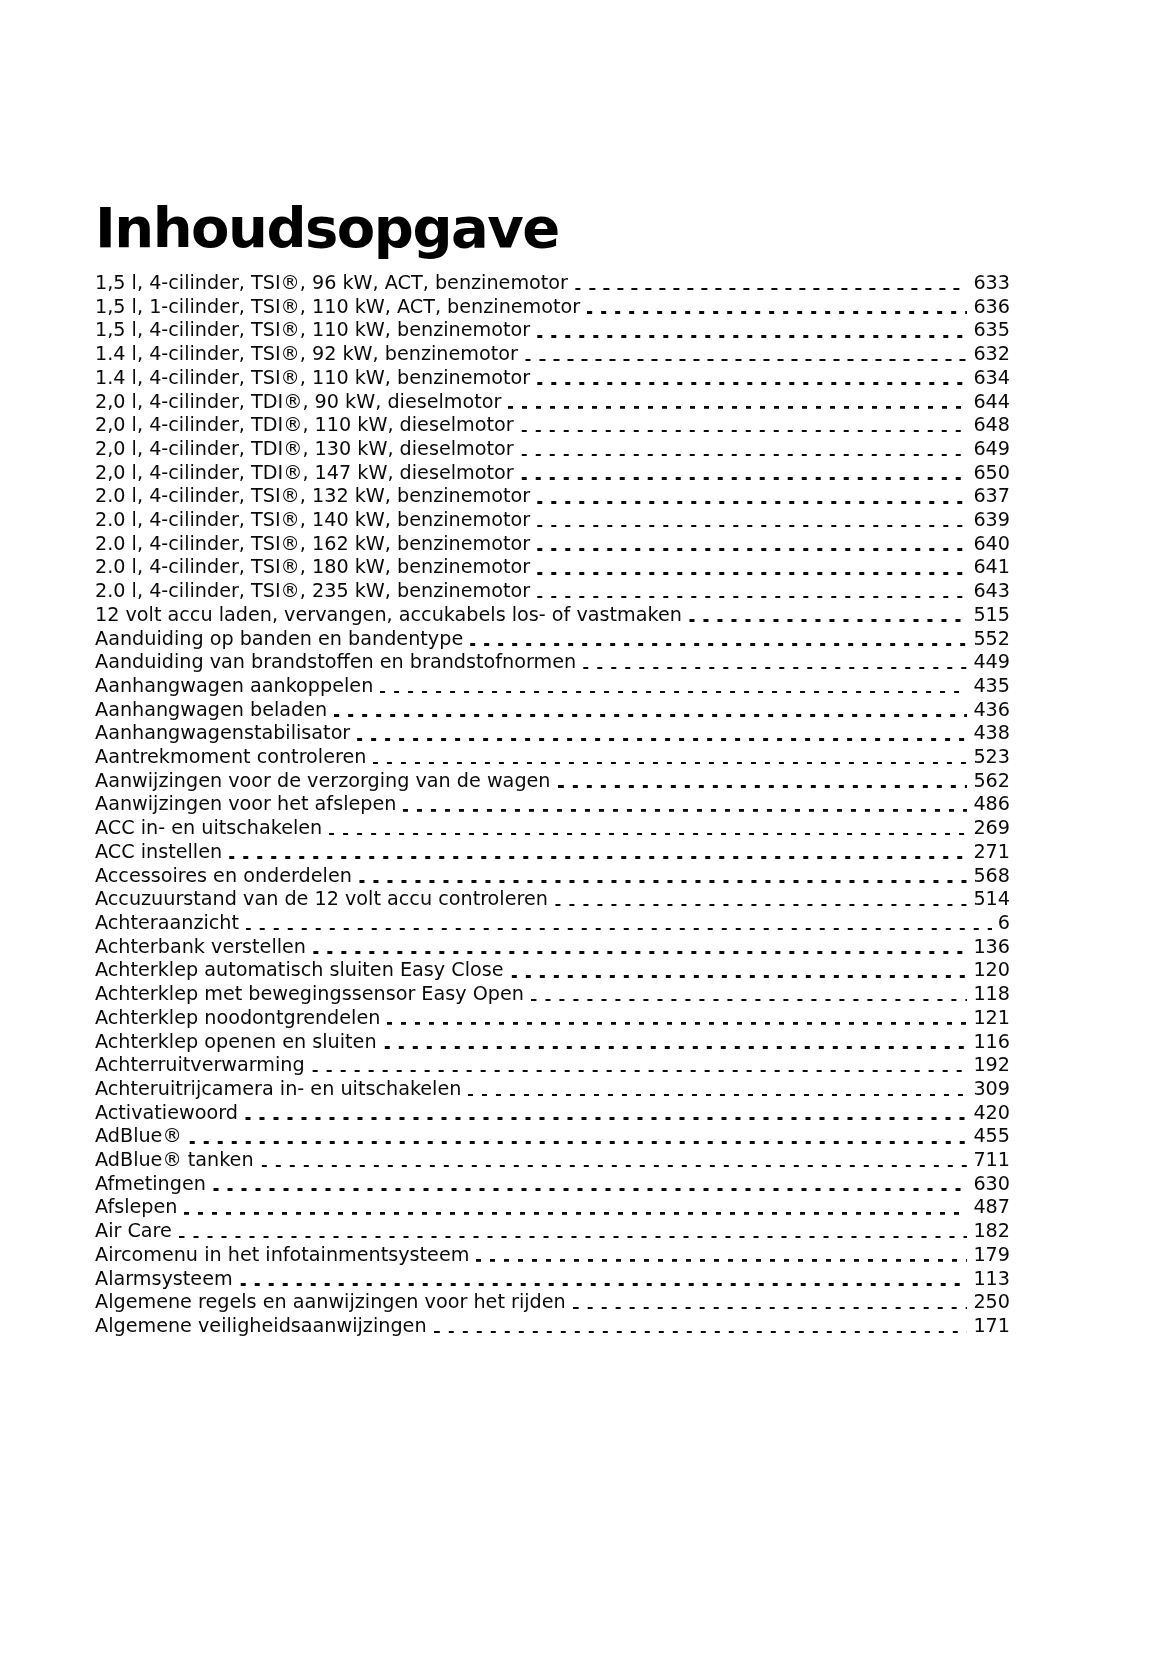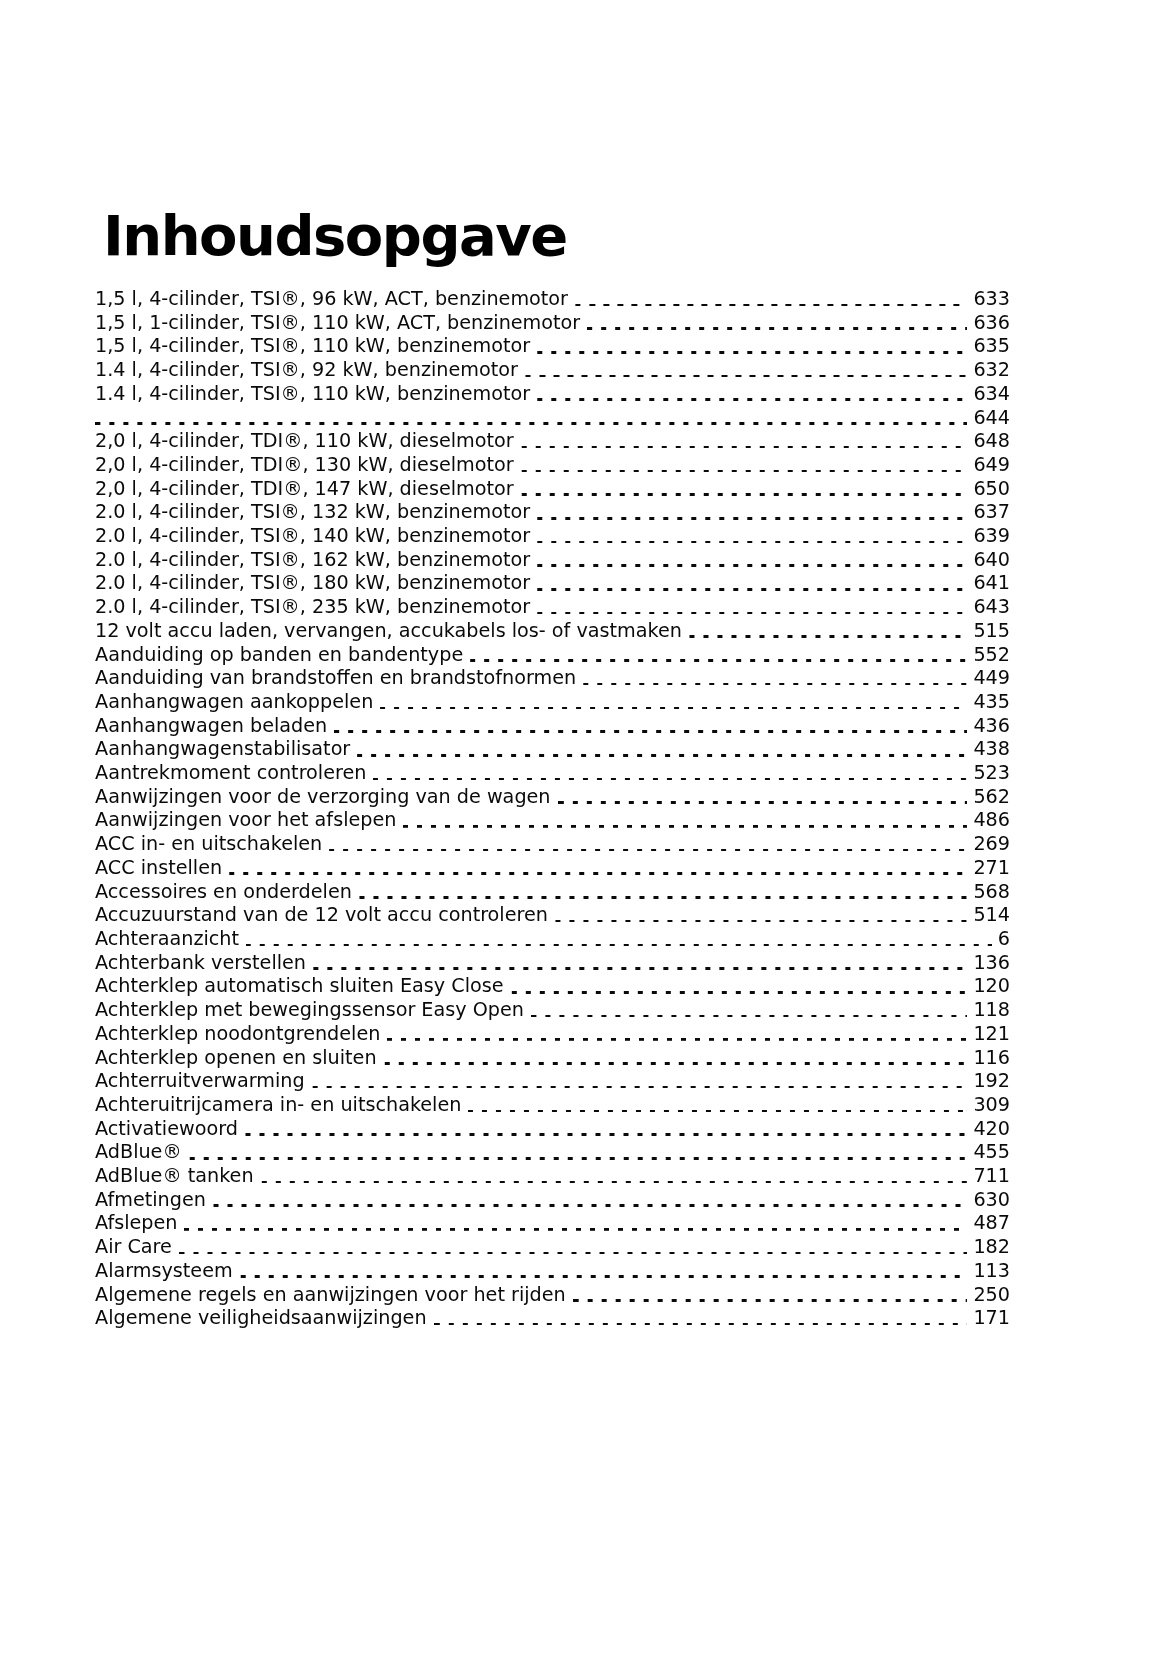--- a/index.html
+++ b/index.html
@@ -18,21 +18,21 @@
     box-sizing: border-box;
     width: 1165px;
     height: 1653px;
     padding: 0 155px 0 95px;
   }
   .doc-title {
     font-size: 56px;
     font-weight: 700;
     letter-spacing: -1.5px;
     line-height: 1;
-    margin: 8px;
+    margin: 0;
     padding-top: 200px;
     padding-bottom: 15px;
     color: #000000;
   }
   .toc-list {
     width: 100%;
   }
   .toc-row {
     display: flex;
     align-items: baseline;
@@ -84,20 +84,21 @@
         <span class="toc-label">1.4 l, 4-cilinder, TSI®, 92 kW, benzinemotor</span>
         <span class="toc-leader"></span>
         <span class="toc-page">632</span>
       </div>
       <div class="toc-row">
         <span class="toc-label">1.4 l, 4-cilinder, TSI®, 110 kW, benzinemotor</span>
         <span class="toc-leader"></span>
         <span class="toc-page">634</span>
       </div>
       <div class="toc-row">
+        <span class="toc-label">2,0 l, 4-cilinder, TDI®, 90 kW, dieselmotor</span>
         <span class="toc-leader"></span>
         <span class="toc-page">644</span>
       </div>
       <div class="toc-row">
         <span class="toc-label">2,0 l, 4-cilinder, TDI®, 110 kW, dieselmotor</span>
         <span class="toc-leader"></span>
         <span class="toc-page">648</span>
       </div>
       <div class="toc-row">
         <span class="toc-label">2,0 l, 4-cilinder, TDI®, 130 kW, dieselmotor</span>
@@ -261,20 +262,25 @@
       </div>
       <div class="toc-row">
         <span class="toc-label">Afslepen</span>
         <span class="toc-leader"></span>
         <span class="toc-page">487</span>
       </div>
       <div class="toc-row">
         <span class="toc-label">Air Care</span>
         <span class="toc-leader"></span>
         <span class="toc-page">182</span>
+      </div>
+      <div class="toc-row">
+        <span class="toc-label">Aircomenu in het infotainmentsysteem</span>
+        <span class="toc-leader"></span>
+        <span class="toc-page">179</span>
       </div>
       <div class="toc-row">
         <span class="toc-label">Alarmsysteem</span>
         <span class="toc-leader"></span>
         <span class="toc-page">113</span>
       </div>
       <div class="toc-row">
         <span class="toc-label">Algemene regels en aanwijzingen voor het rijden</span>
         <span class="toc-leader"></span>
         <span class="toc-page">250</span>

